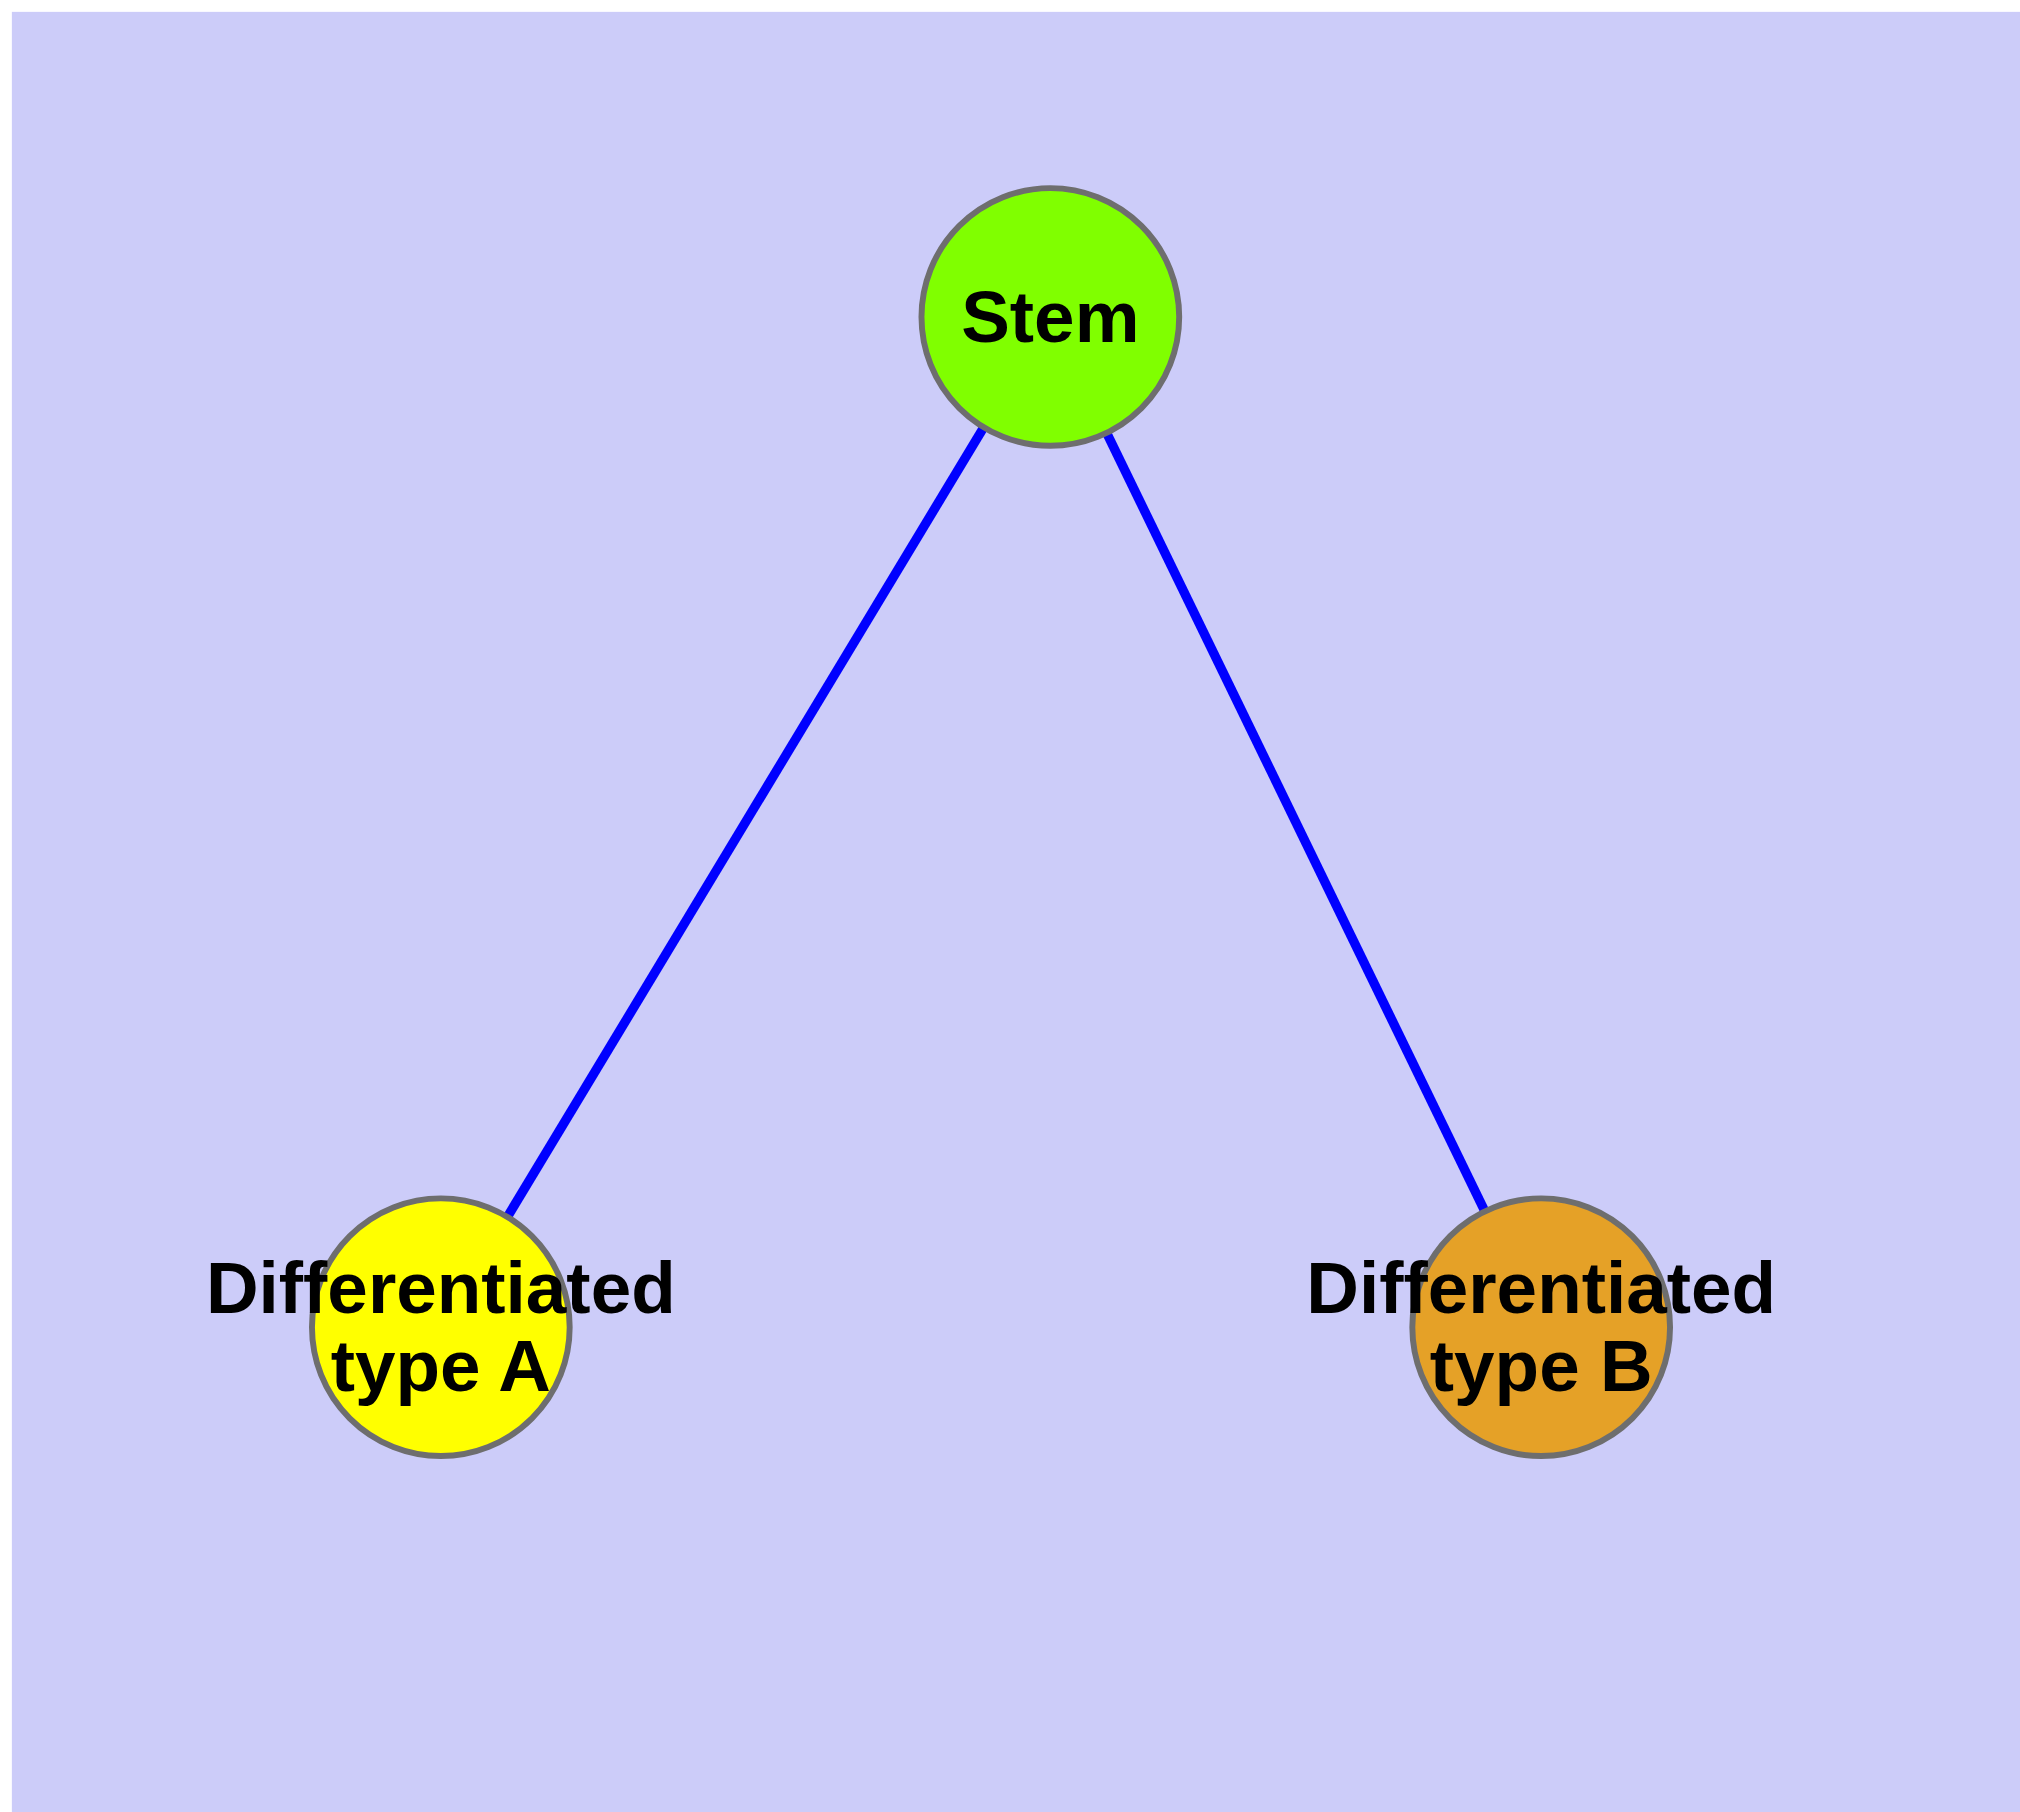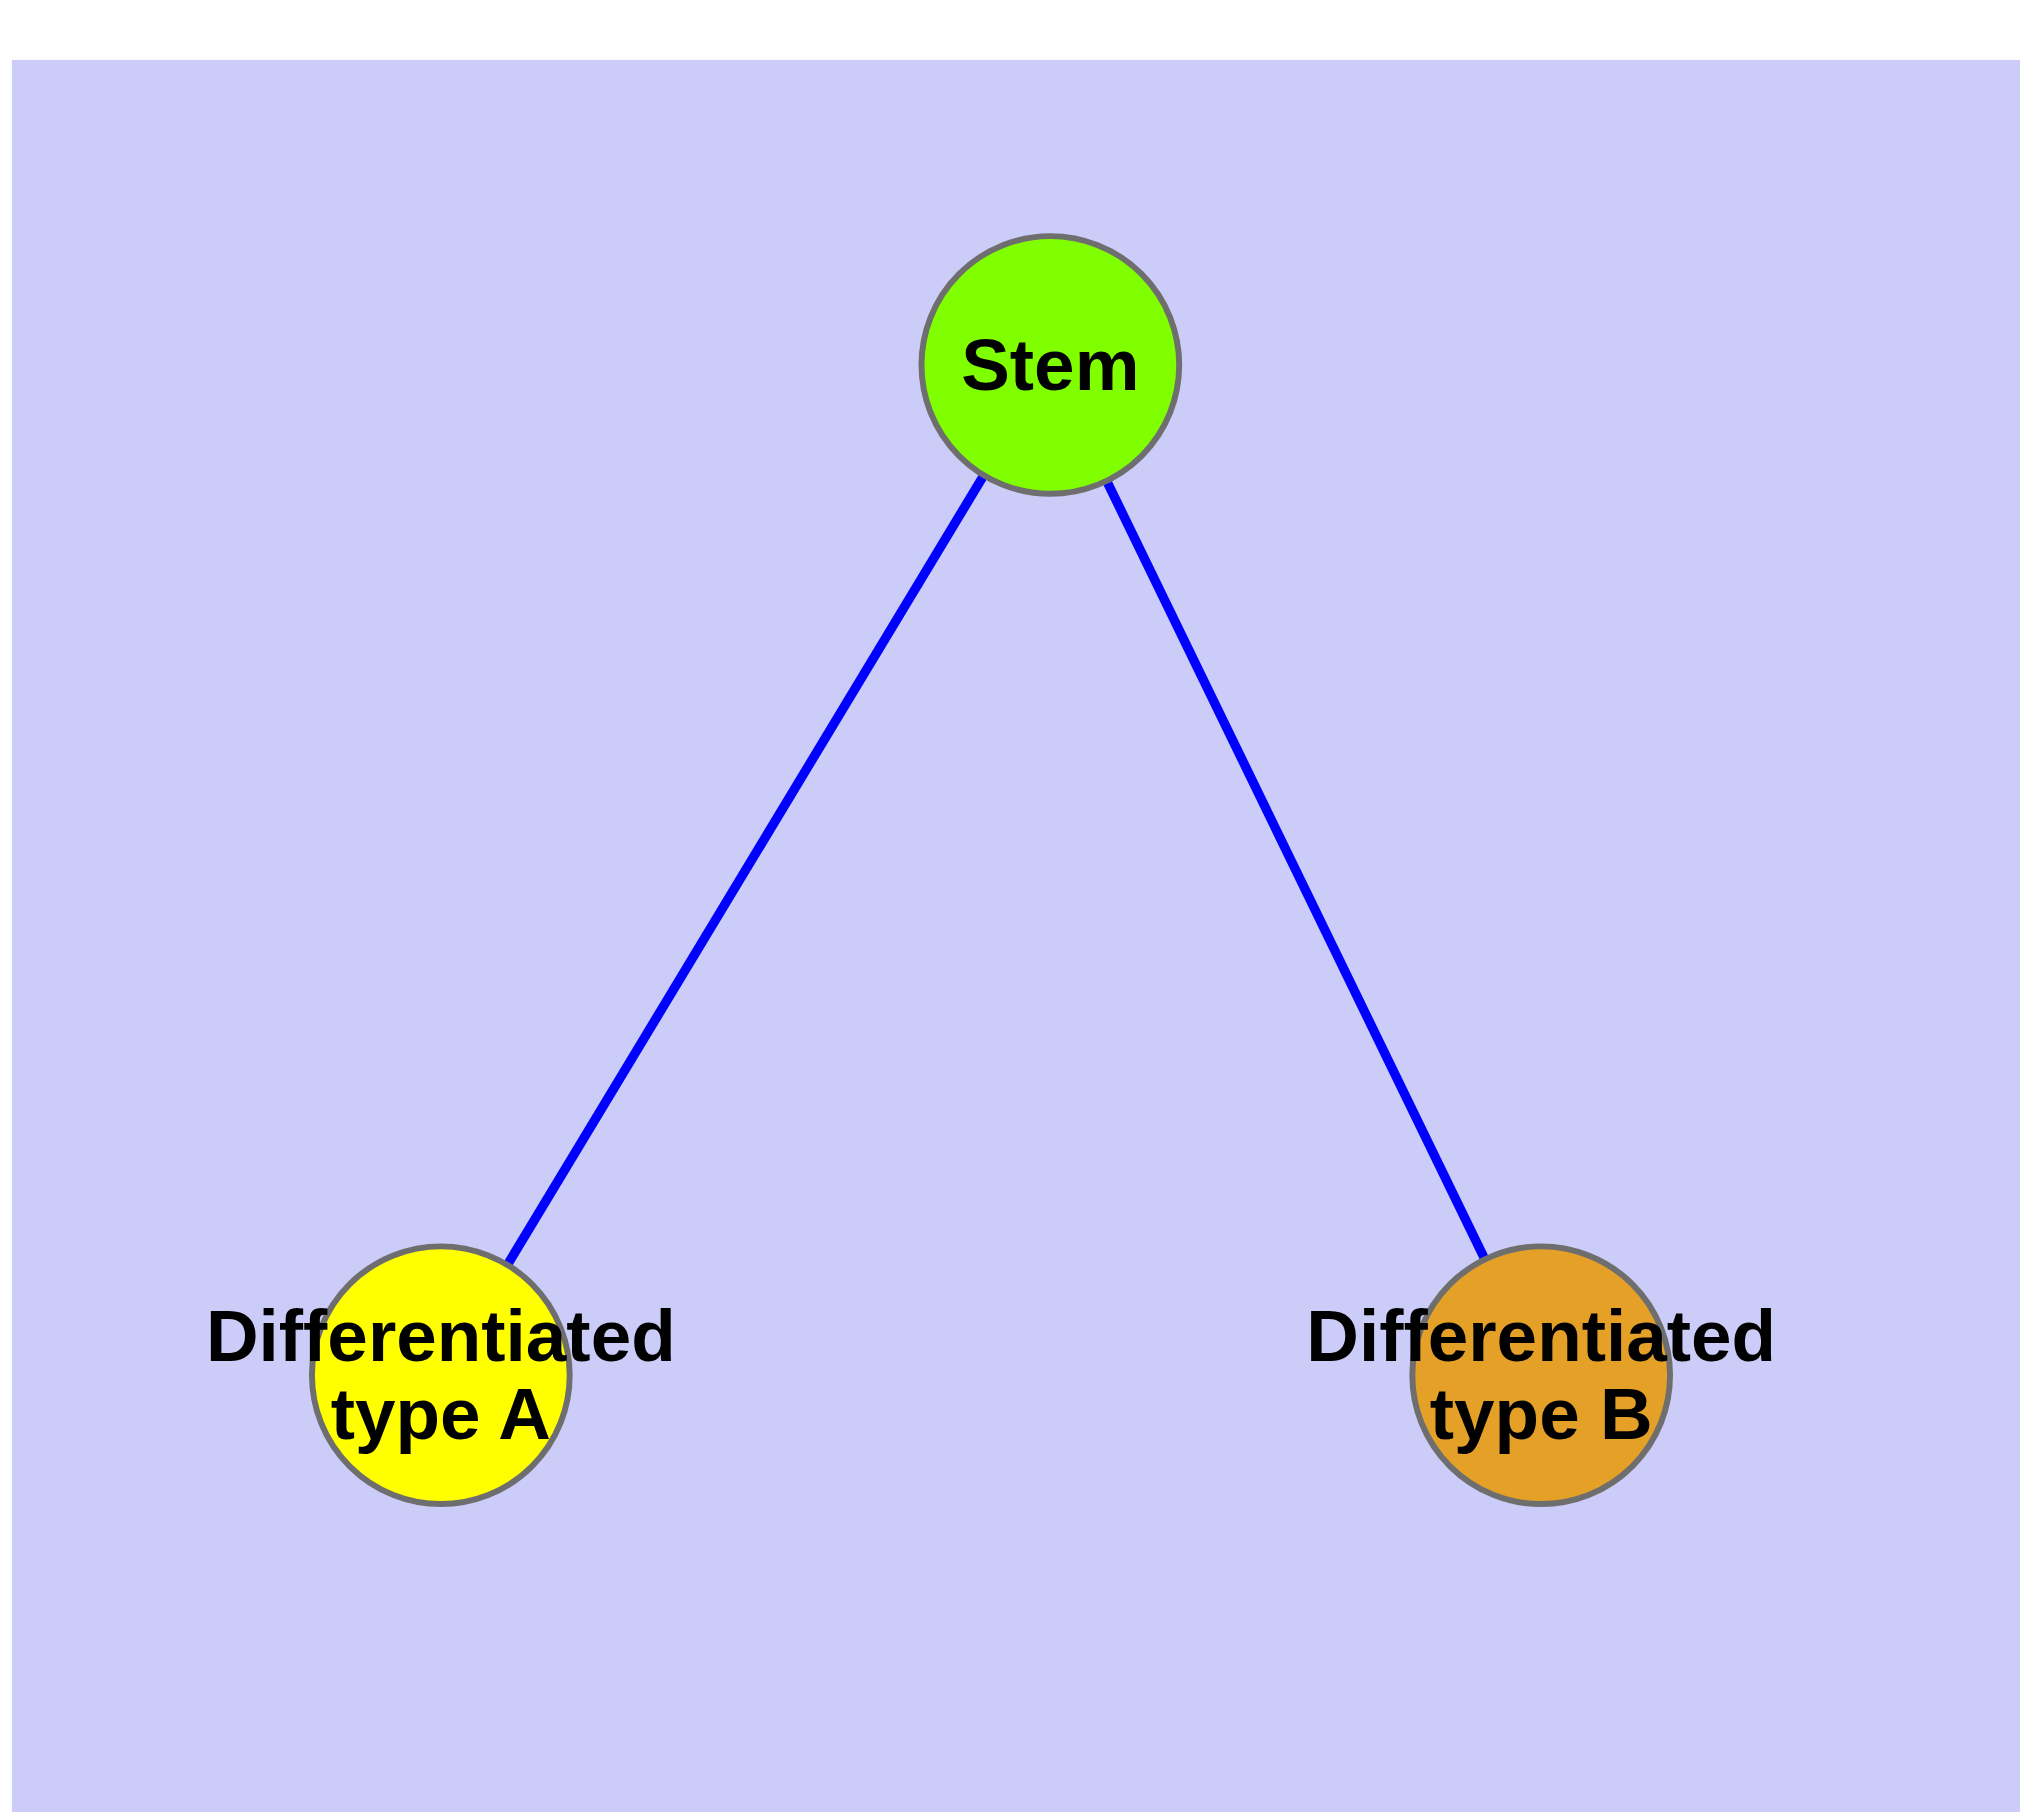--- a/index.html
+++ b/index.html
@@ -12,21 +12,20 @@
     height: 1812px;
     font-family: "Liberation Sans", sans-serif;
     overflow: hidden;
   }
 
   #graph-canvas {
     position: relative;
     width: 2021px;
     height: 1612px;
     background: #ffffff;
-    margin-top: 48px;
   }
 
   #graph-svg {
     position: absolute;
     top: 0;
     left: 0;
     width: 2021px;
     height: 1812px;
     display: block;
   }

